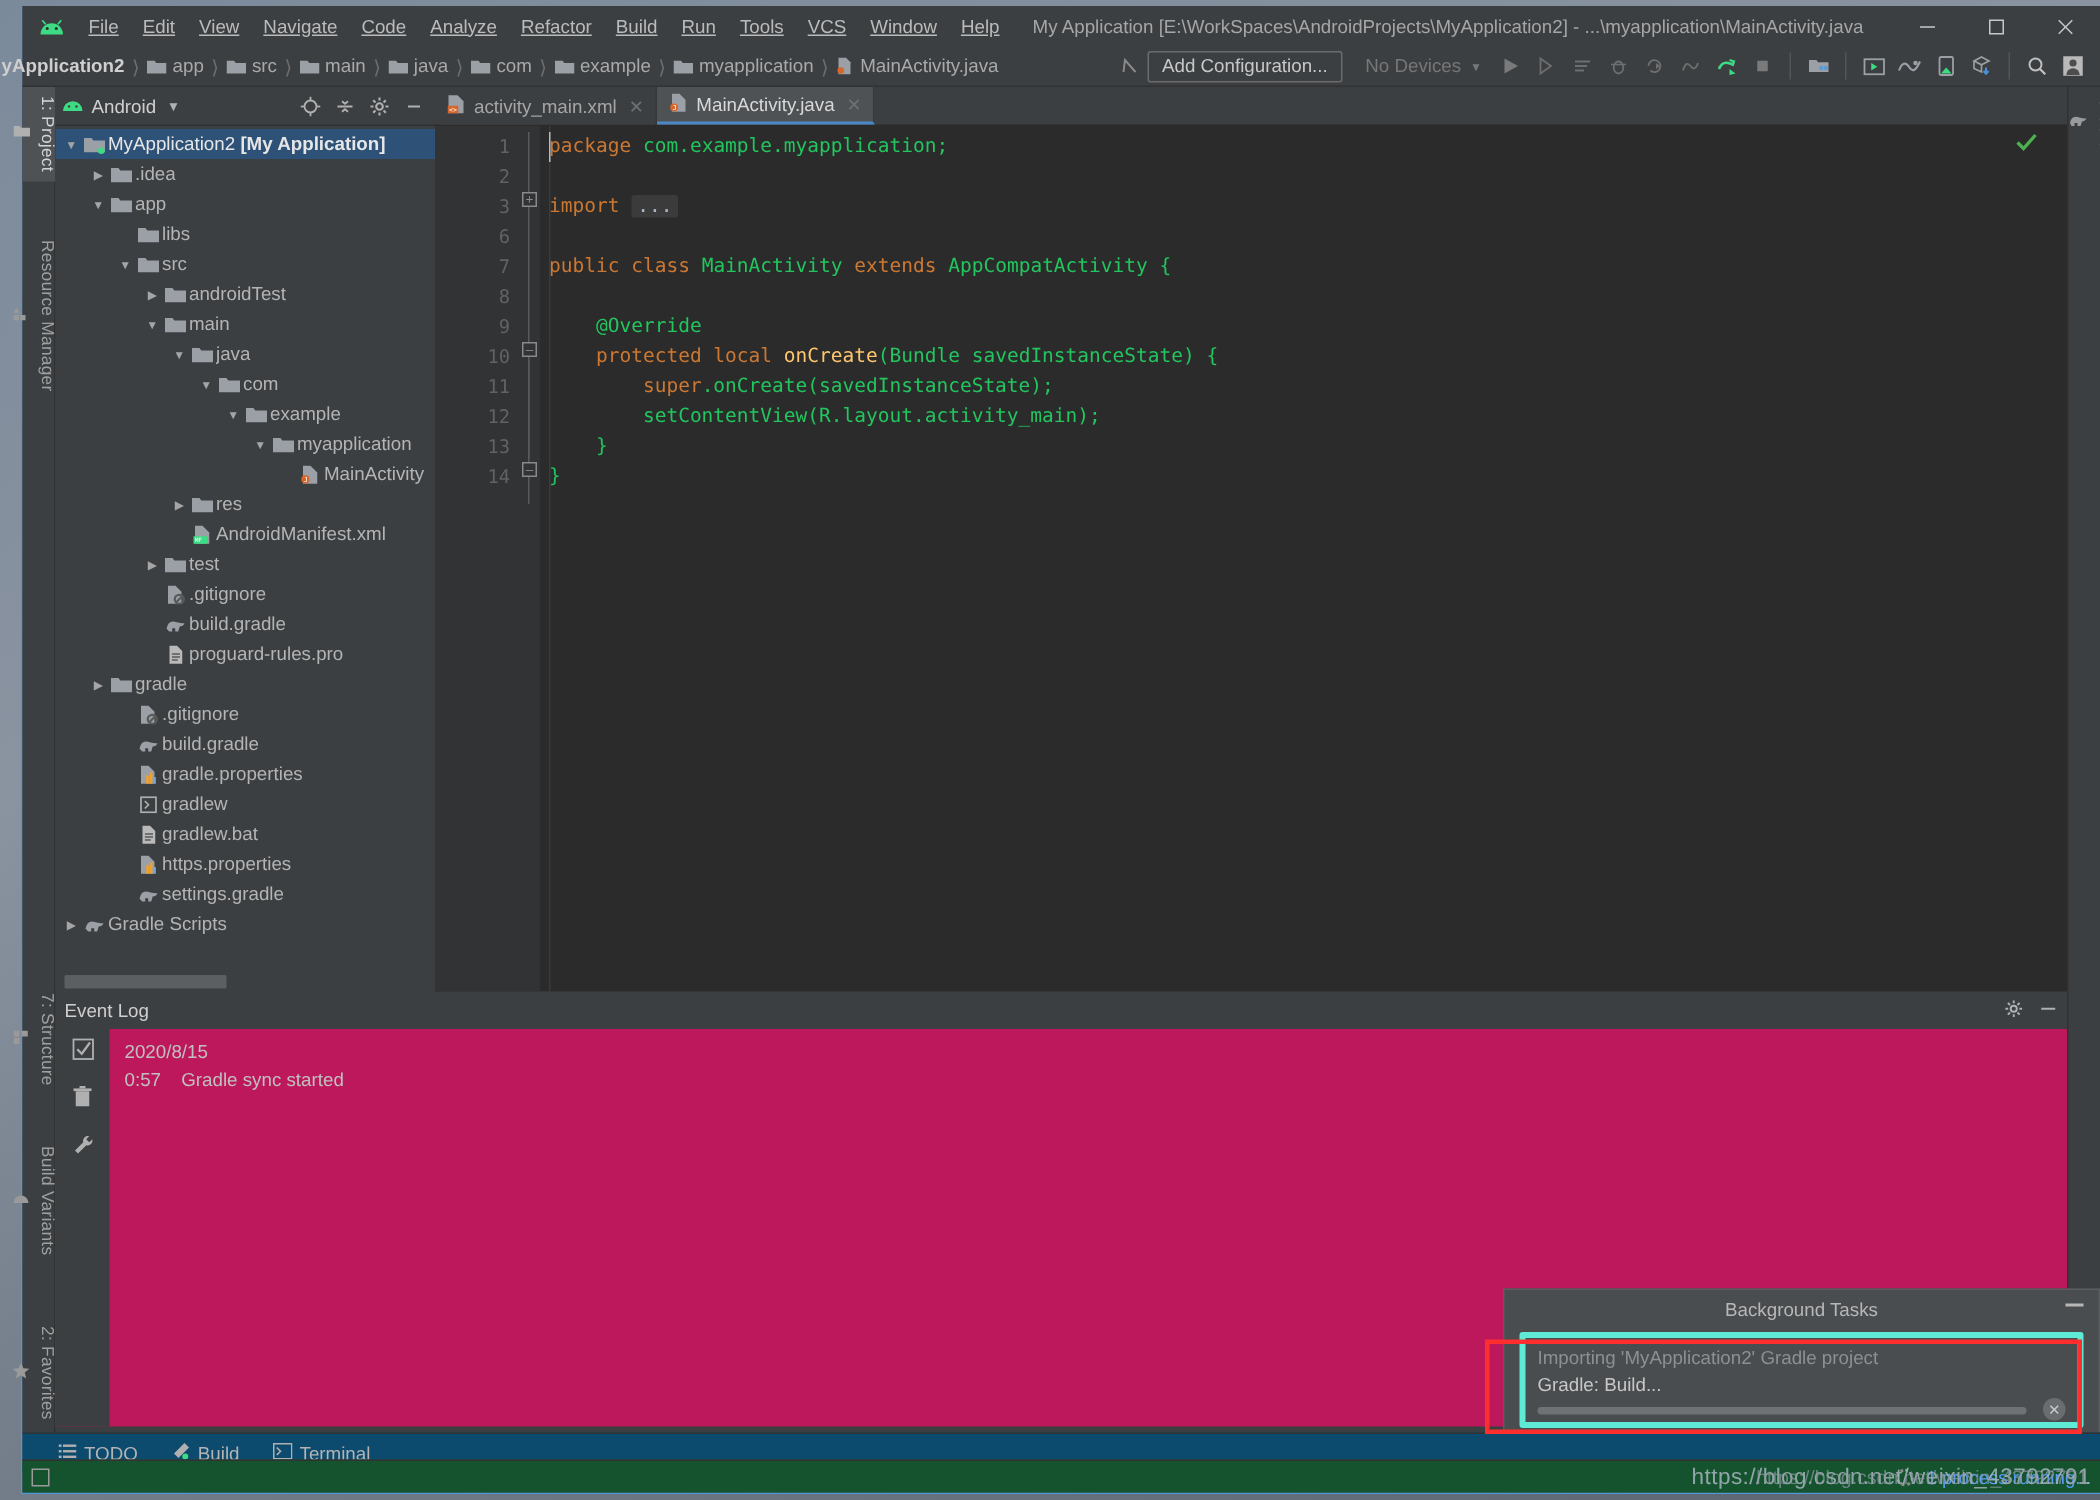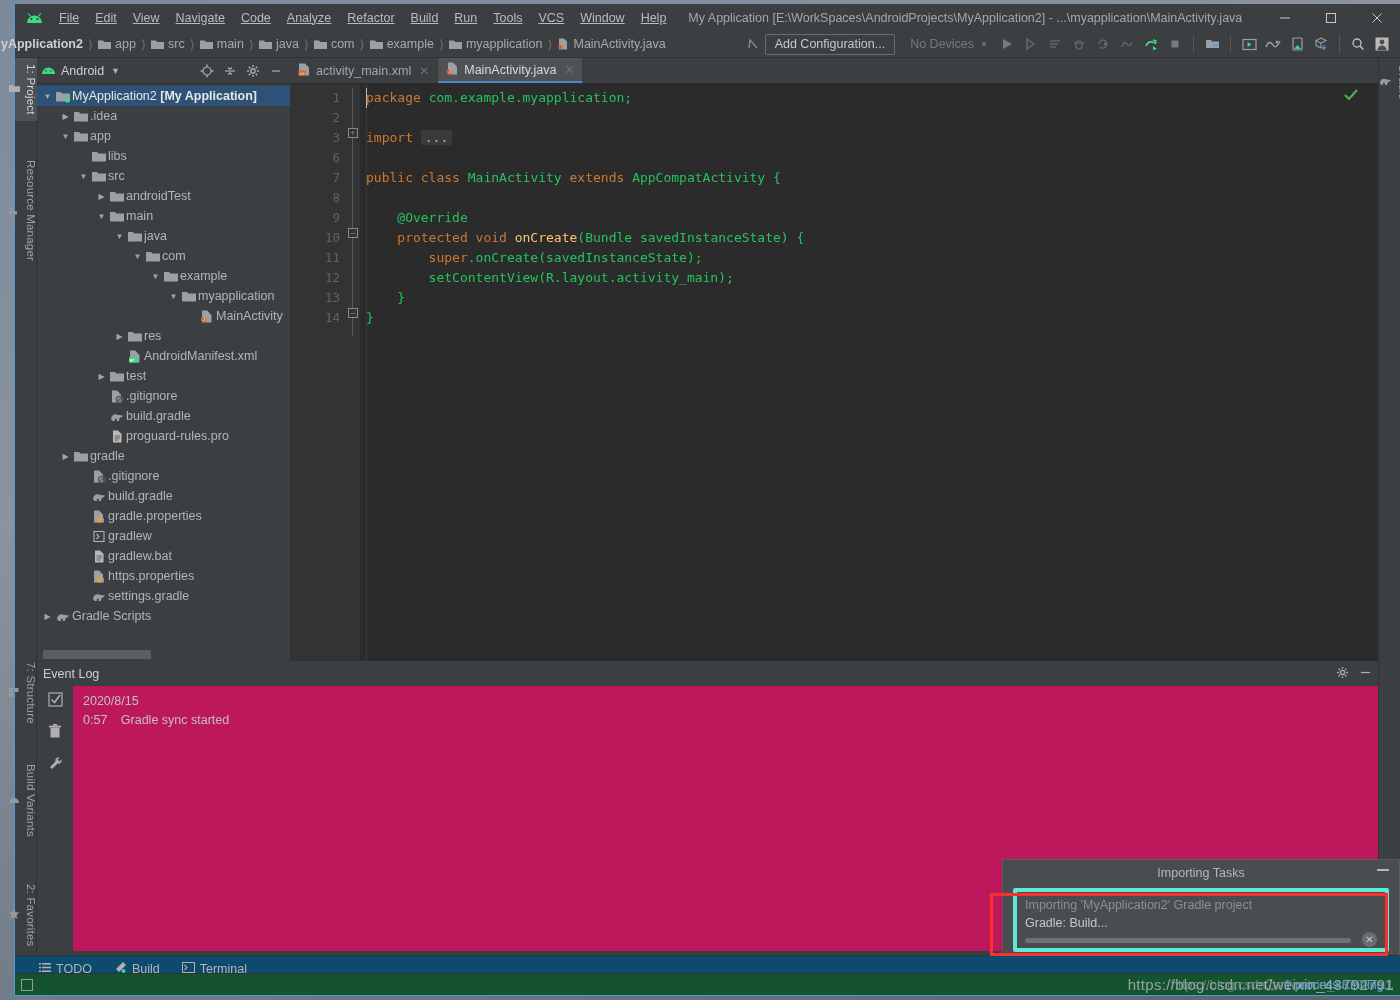--- a/index.html
+++ b/index.html
@@ -981,21 +981,21 @@
           <div class="vline" style="left:6px"></div>
           <div class="caret-bar"></div>
           <div id="code-lines">
               <div class="cline"><span class="kw">package </span><span class="pl">com.example.myapplication;</span></div>
               <div class="cline">&nbsp;</div>
               <div class="cline"><span class="kw">import </span><span class="fold-placeholder">...</span></div>
               <div class="cline">&nbsp;</div>
               <div class="cline"><span class="kw">public </span><span class="kw">class </span><span class="pl">MainActivity </span><span class="kw">extends </span><span class="pl">AppCompatActivity {</span></div>
               <div class="cline">&nbsp;</div>
               <div class="cline"><span class="pl">    @Override</span></div>
-              <div class="cline"><span class="kw">    protected </span><span class="kw">void </span><span class="fn">onCreate</span><span class="pl">(Bundle savedInstanceState) {</span></div>
+              <div class="cline"><span class="kw">    protected </span><span class="kw">local </span><span class="fn">onCreate</span><span class="pl">(Bundle savedInstanceState) {</span></div>
               <div class="cline"><span class="kw">        super</span><span class="pl">.onCreate(savedInstanceState);</span></div>
               <div class="cline"><span class="pl">        setContentView(R.layout.activity_main);</span></div>
               <div class="cline"><span class="pl">    }</span></div>
               <div class="cline"><span class="pl">}</span></div>
             </div>
         </div>
         <div class="editor-right-gutter"></div>
         <div class="ok-check">
           <svg width="14" height="12" viewBox="0 0 14 12">
               <path d="M1 6 L5 10 L13 1" fill="none" stroke="#4caf50" stroke-width="2.2"></path>
@@ -1047,21 +1047,21 @@
           <div class="el-entry">
             <span class="t">0:57</span>
             <span>Gradle sync started</span>
           </div>
         </div>
       </div>
     </div>
 
     <div class="bgtasks">
       <div class="bg-head">
-        <span>Importing Tasks</span>
+        <span>Background Tasks</span>
         <span class="bg-min"></span>
       </div>
       <div class="bg-card">
         <div class="bg-task-title">Importing 'MyApplication2' Gradle project</div>
         <div class="bg-task-sub">Gradle: Build...</div>
         <div class="bg-progress"></div>
         <div class="bg-cancel">✕</div>
       </div>
     </div>
 

